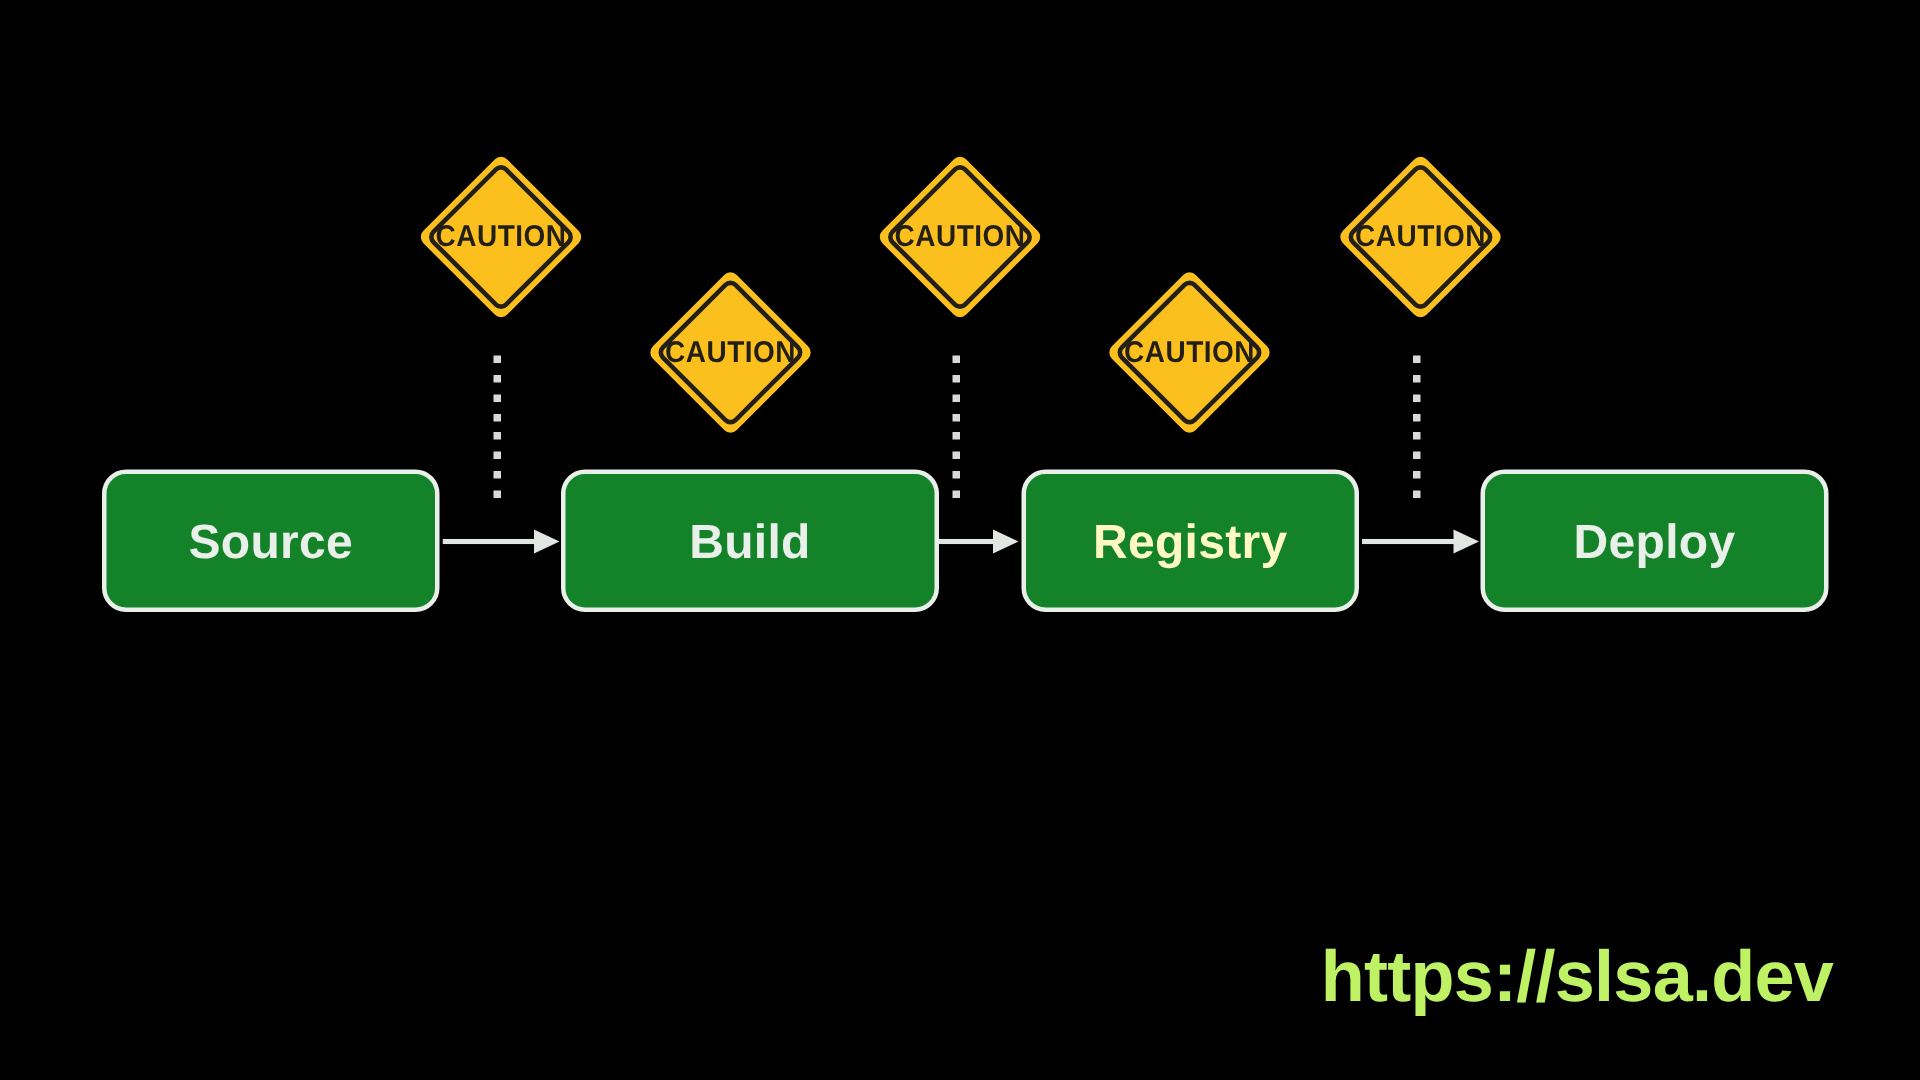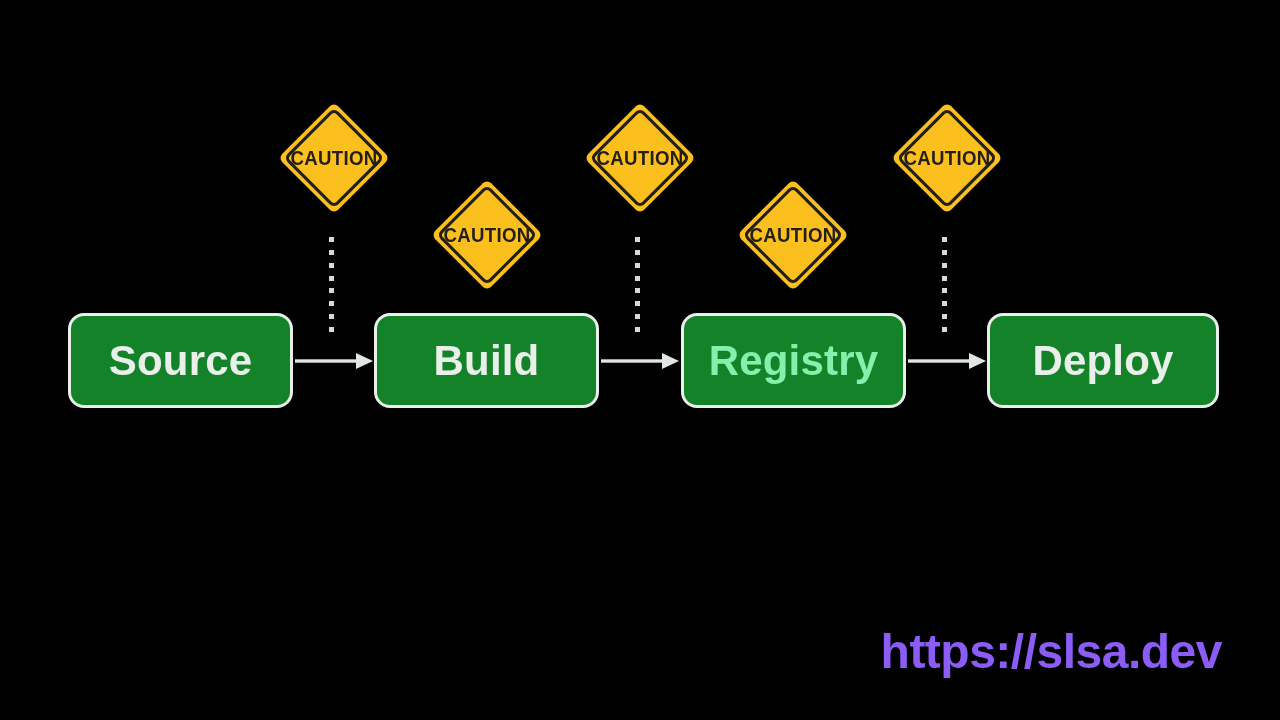--- a/index.html
+++ b/index.html
@@ -29,21 +29,21 @@
     box-sizing: border-box;
     background: #148229;
     border: 3px solid #e9efe9;
     border-radius: 16px;
     display: flex;
     align-items: center;
     justify-content: center;
   }
   .stage-label {
     color: #e9efe9;
-    font-size: 42px;
+    font-size: 32px;
     font-weight: 700;
     letter-spacing: 0.2px;
     line-height: 1;
     font-family: "Liberation Sans", sans-serif;
     white-space: nowrap;
   }
 
   
   .arrow {
     position: absolute;
@@ -77,21 +77,21 @@
     width: 5px;
     height: 5px;
     background: #d9d9d9;
   }
 
   
   #site-url {
     position: absolute;
     right: 58px;
     bottom: 44px;
-    color: #8b5cf6;
+    color: #bef264;
     font-size: 48px;
     font-weight: 700;
     line-height: 1;
     letter-spacing: -0.5px;
     font-family: "Liberation Sans", sans-serif;
     white-space: nowrap;
   }
 </style>
 </head>
 <body>
@@ -136,25 +136,25 @@
       <rect x="0" y="9.3" width="63" height="3.4" fill="#e2e6e2"></rect>
       <polygon points="61,3 78,11 61,19" fill="#e2e6e2"></polygon>
     </svg>
     <svg class="arrow" width="78" height="22" viewBox="0 0 78 22" style="left: 908px; top: 350px;">
       <rect x="0" y="9.3" width="63" height="3.4" fill="#e2e6e2"></rect>
       <polygon points="61,3 78,11 61,19" fill="#e2e6e2"></polygon>
     </svg>
     <div class="stage-box" style="left: 68px; top: 313px; width: 225px; height: 95px; background: rgb(20, 130, 41); border-color: rgb(233, 239, 233);">
       <span class="stage-label" style="color: rgb(233, 239, 233);">Source</span>
     </div>
-    <div class="stage-box" style="left: 374px; top: 313px; width: 225px; height: 95px; background: rgb(20, 130, 41); border-color: rgb(233, 239, 233);">
+    <div class="stage-box" style="left: 374px; top: 313px; width: 252px; height: 95px; background: rgb(20, 130, 41); border-color: rgb(233, 239, 233);">
       <span class="stage-label" style="color: rgb(233, 239, 233);">Build</span>
     </div>
     <div class="stage-box" style="left: 681px; top: 313px; width: 225px; height: 95px; background: rgb(20, 130, 41); border-color: rgb(233, 239, 233);">
-      <span class="stage-label" style="color: #86efac;">Registry</span>
+      <span class="stage-label" style="color: #fef9c3;">Registry</span>
     </div>
     <div class="stage-box" style="left: 987px; top: 313px; width: 232px; height: 95px; background: rgb(20, 130, 41); border-color: rgb(233, 239, 233);">
       <span class="stage-label" style="color: rgb(233, 239, 233);">Deploy</span>
     </div>
     <svg class="caution-sign" width="118" height="118" viewBox="0 0 100 100" style="left: 275px; top: 99px;">
       <rect x="16.5" y="16.5" width="67" height="67" rx="5" ry="5" transform="rotate(45 50 50)" fill="#fcc01e"></rect>
       <rect x="21" y="21" width="58" height="58" rx="4" ry="4" transform="rotate(45 50 50)" fill="none" stroke="#231f16" stroke-width="2.6"></rect>
       <text class="caution-text" x="50" y="50" text-anchor="middle" dominant-baseline="central" fill="#231f16" font-size="16" font-weight="700" transform="scale(0.93 1) translate(3.8 0)">CAUTION</text>
     </svg>
     <svg class="caution-sign" width="118" height="118" viewBox="0 0 100 100" style="left: 428px; top: 176px;">

